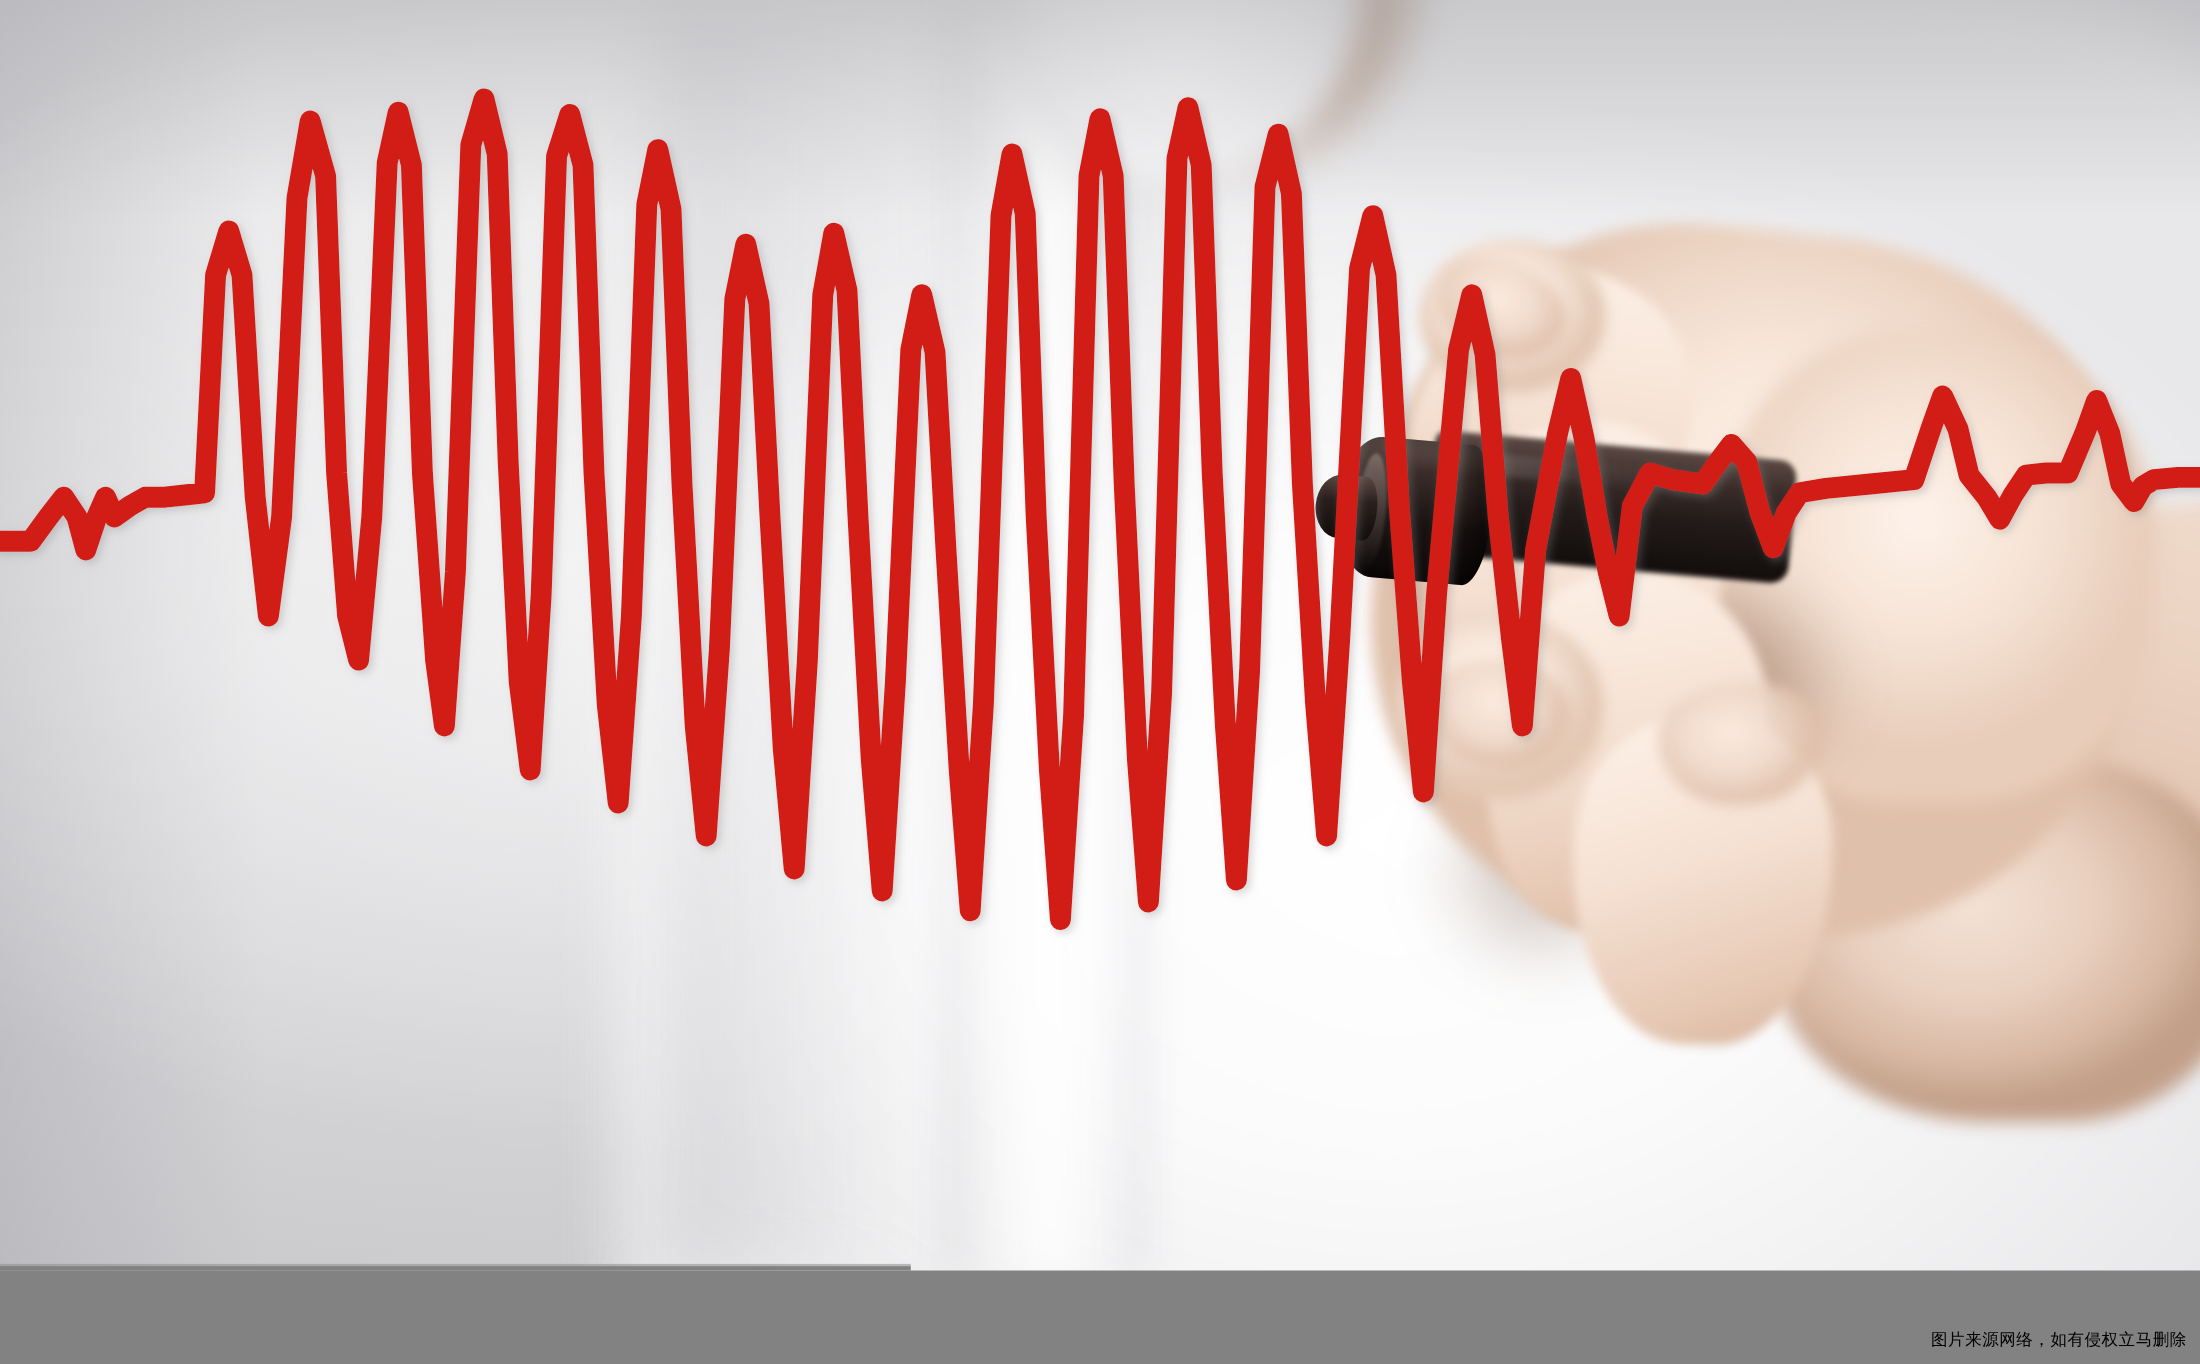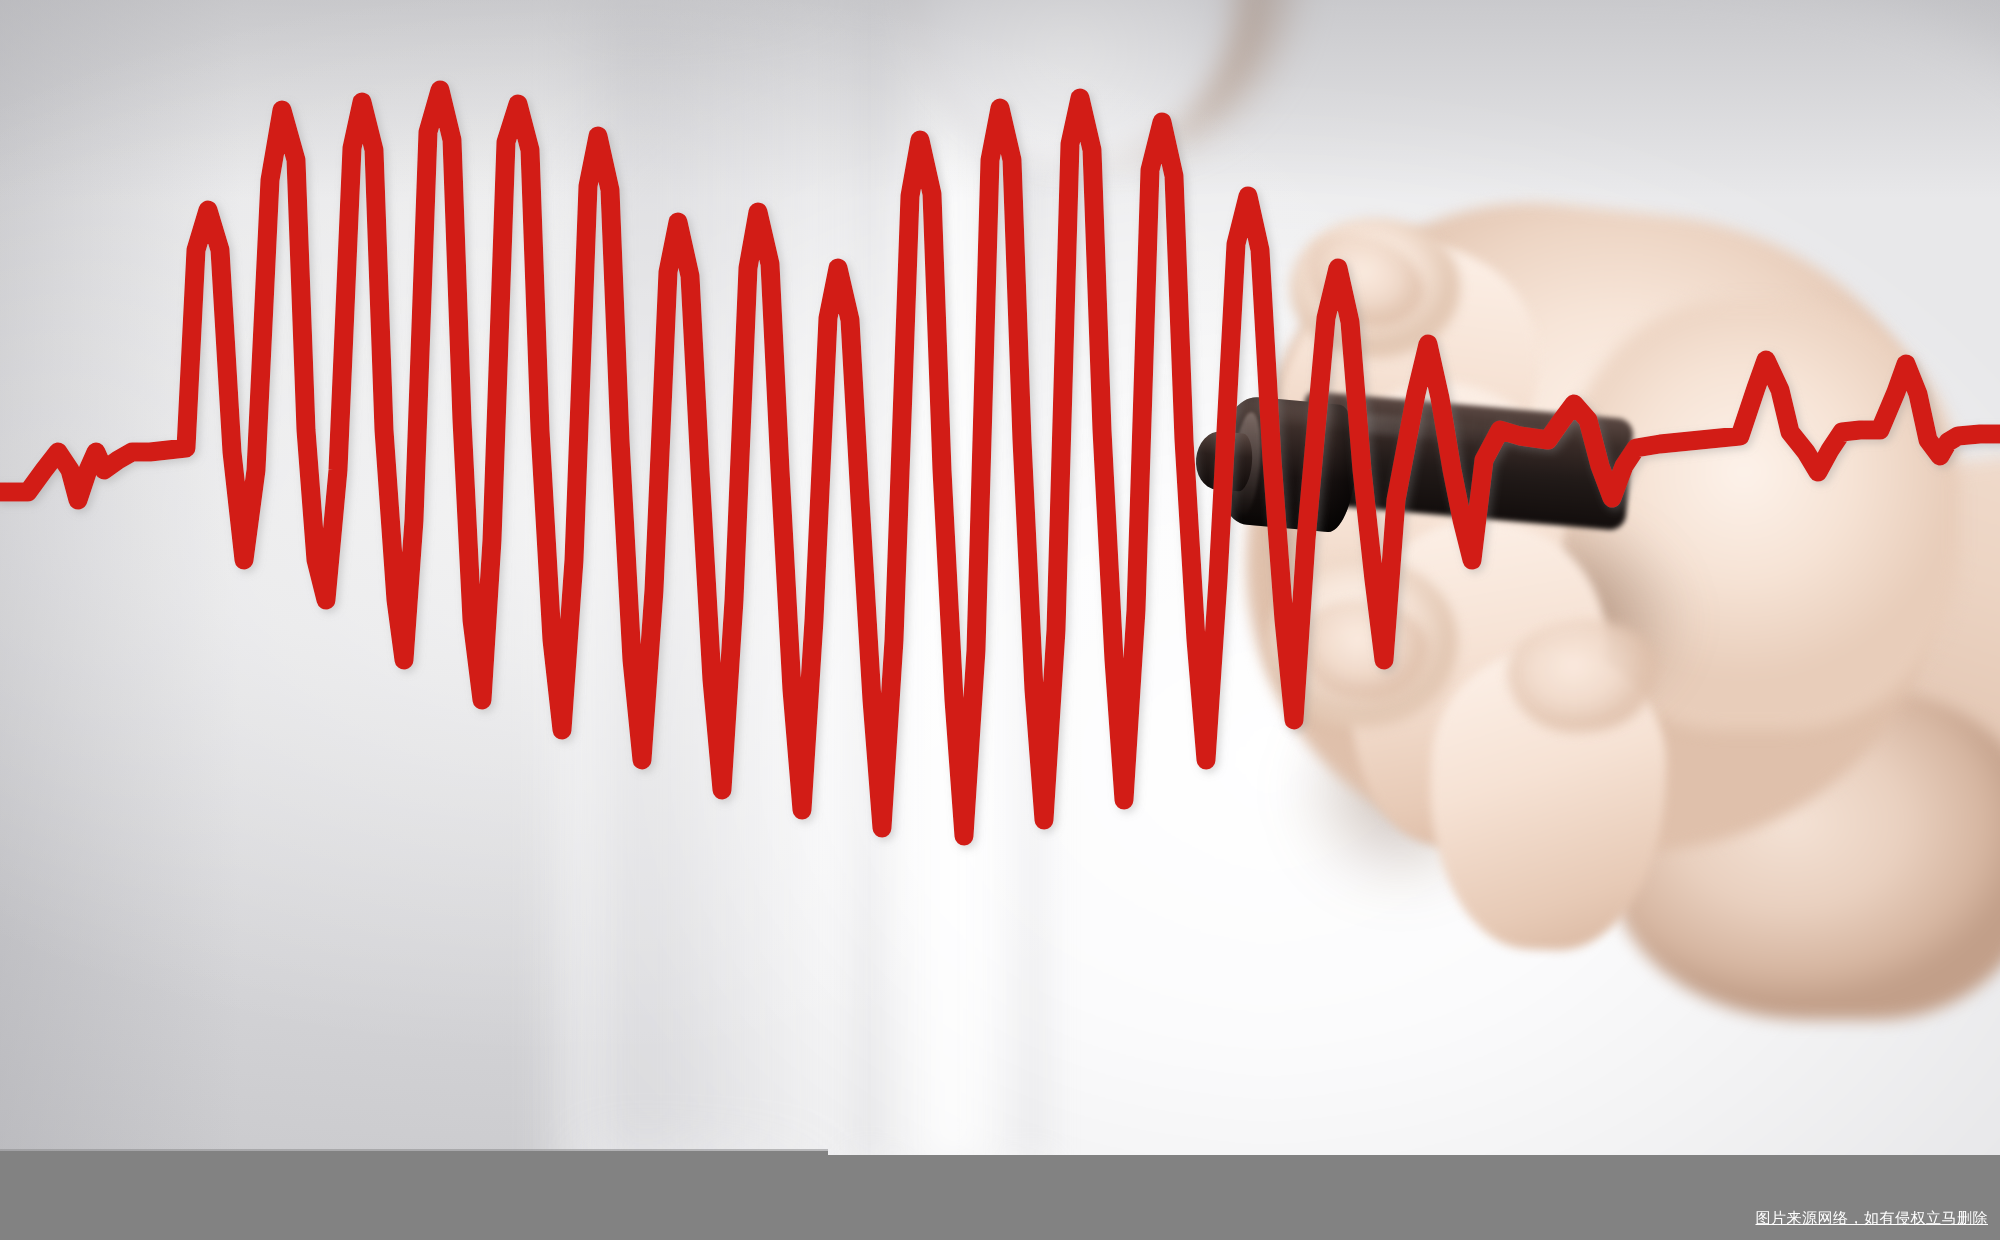--- a/index.html
+++ b/index.html
@@ -183,26 +183,25 @@
   .wm-bar-left{
     position:absolute;left:0;bottom:85px;width:828px;height:4px;
     background:#828282;
   }
   .wm-hairline{
     position:absolute;left:0;bottom:89px;width:828px;height:2px;
     background:rgba(140,140,142,.55);
   }
   .wm-text{
     position:absolute;right:12px;bottom:12px;
-    color:#ffffff;
+    color:#000000;
     font-size:15px;
     letter-spacing:.5px;
     white-space:nowrap;
     font-family:"DejaVu Sans","Liberation Sans",sans-serif;
-    text-decoration:underline;
   }
 </style>
 </head>
 <body>
 
 <div id="stage">
 
   <div class="photo">
 
     <div class="bg-base"></div>

